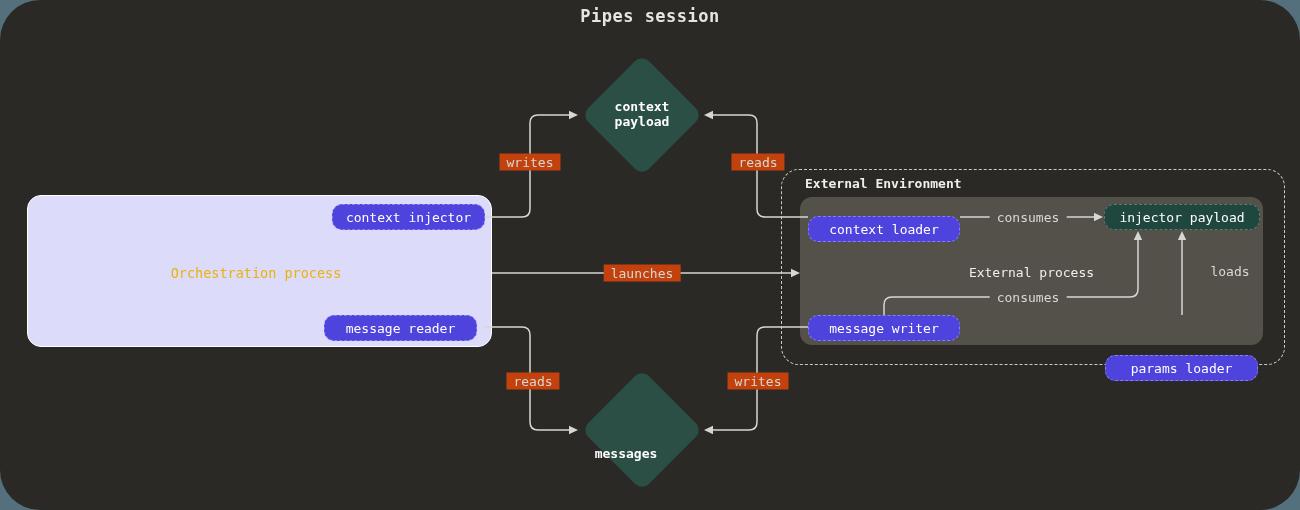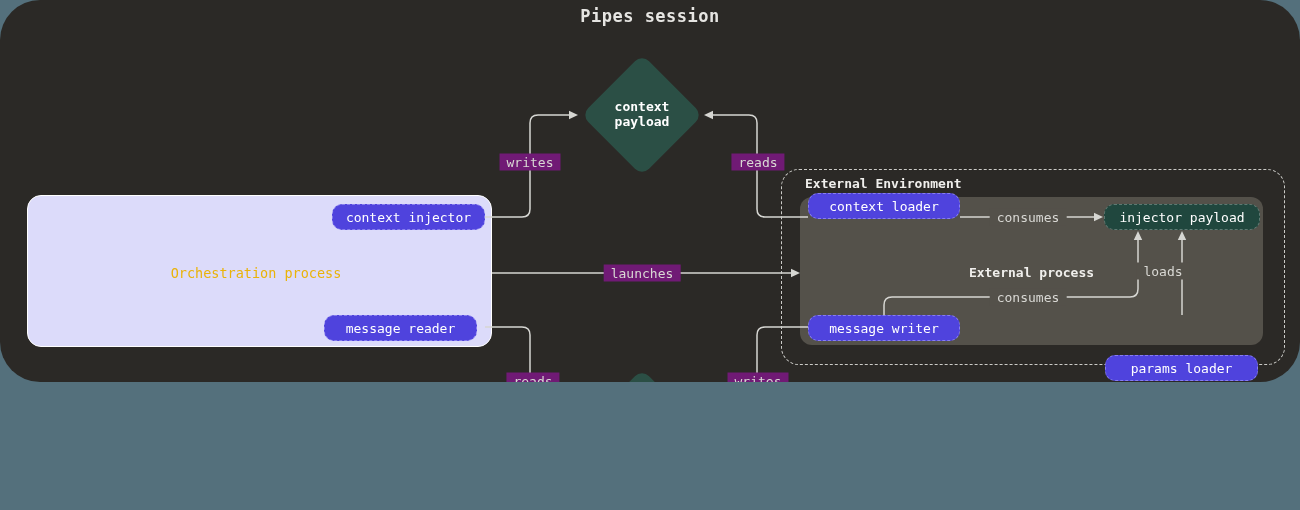--- a/index.html
+++ b/index.html
@@ -1,64 +1,64 @@
 <!DOCTYPE html>
 <html><head>
 <meta charset="utf-8">
 <style>
   html,body{margin:0;padding:0;background:#54707c;font-family:"DejaVu Sans Mono","Liberation Mono",monospace;}
-  .stage{position:relative;width:1300px;height:382px;background:#2b2926;border-radius:40px;overflow:hidden;}
+  .stage{position:relative;width:1300px;height:510px;background:#2b2926;border-radius:40px;overflow:hidden;}
   .abs{position:absolute;}
 
   
   .title{left:0;top:6px;width:100%;text-align:center;color:#e6e5e2;font-size:17px;font-weight:600;letter-spacing:.5px;}
 
   
   .orch-box{left:27px;top:195px;width:465px;height:152px;background:#dcdbfa;border:1.5px solid #ffffff;border-radius:14px;box-sizing:border-box;}
   .env-box{left:781px;top:169px;width:504px;height:196px;border:1px dashed #cbcbc7;border-radius:18px;box-sizing:border-box;}
   .proc-box{left:800px;top:197px;width:463px;height:148px;background:#54514a;border-radius:12px;}
 
   .orch-label{left:256px;top:273px;transform:translate(-50%,-50%);color:#eab308;font-size:13.5px;white-space:nowrap;}
   .env-label{left:805px;top:183px;width:504px;text-align:left;transform:translateY(-50%);color:#f0efec;font-size:13px;font-weight:600;}
-  .proc-label{left:800px;top:272px;width:463px;text-align:center;transform:translateY(-50%);color:#f0efec;font-size:13px;font-weight:700;}
+  .proc-label{left:800px;top:272px;width:463px;text-align:center;transform:translateY(-50%);color:#f0efec;font-size:13px;font-weight:400;}
 
   
   .chip{display:flex;align-items:center;justify-content:center;height:26px;border-radius:10px;color:#ffffff;font-size:13px;font-weight:400;box-sizing:border-box;white-space:nowrap;}
   .chip.purple{background:#4f43dd;border:1px dashed rgba(193,188,255,.5);}
   .chip.teal{background:#20473e;border:1px dashed rgba(255,255,255,.28);}
   .chip-context-injector{left:332px;top:204px;width:153px;}
   .chip-message-reader{left:324px;top:315px;width:153px;}
-  .chip-context-loader{left:808px;top:193px;width:152px;}
+  .chip-context-loader{left:808px;top:216px;width:152px;}
   .chip-bootstrap{left:1104px;top:204px;width:156px;}
   .chip-message-writer{left:808px;top:315px;width:152px;}
   .chip-params-loader{left:1105px;top:315px;width:153px;margin-top:40px;}
 
   
   .diamond{width:86px;height:86px;background:#2b4f45;border-radius:10px;transform:rotate(45deg);}
   .diamond-top{left:599px;top:72px;}
   .diamond-bottom{left:599px;top:387px;}
   .diamond-label{transform:translate(-50%,-50%);color:#ffffff;font-size:13px;font-weight:700;text-align:center;white-space:pre-line;line-height:1.15;}
   .diamond-top-label{left:642px;top:115px;}
   .diamond-bottom-label{left:626px;top:430px;margin-top:24px;}
 
   
   svg.wires{left:0;top:0;pointer-events:none;}
 
   
   .edge-label{transform:translate(-50%,-50%);font-size:13px;color:#d9d8d4;padding:1px 7px;white-space:nowrap;}
-  .on-dark{background:#701a75;}
+  .on-dark{background:#c2410c;}
   .on-gray{background:#54514a;}
   .el-writes-top{left:530px;top:162px;}
   .el-reads-top{left:758px;top:162px;}
   .el-launches{left:642px;top:273px;}
   .el-reads-bottom{left:533px;top:381px;}
   .el-writes-bottom{left:758px;top:381px;}
   .el-consumes-loader{left:1028px;top:217px;}
   .el-consumes-writer{left:1028px;top:297px;}
-  .el-loads{left:1163px;top:271px;text-align:right;}
+  .el-loads{left:1230px;top:271px;text-align:right;}
 </style>
 </head>
 <body>
 
 <div class="stage">
 
   <div class="abs title">Pipes session</div>
 
   <div class="abs orch-box"></div>
   <div class="abs env-box"></div>

